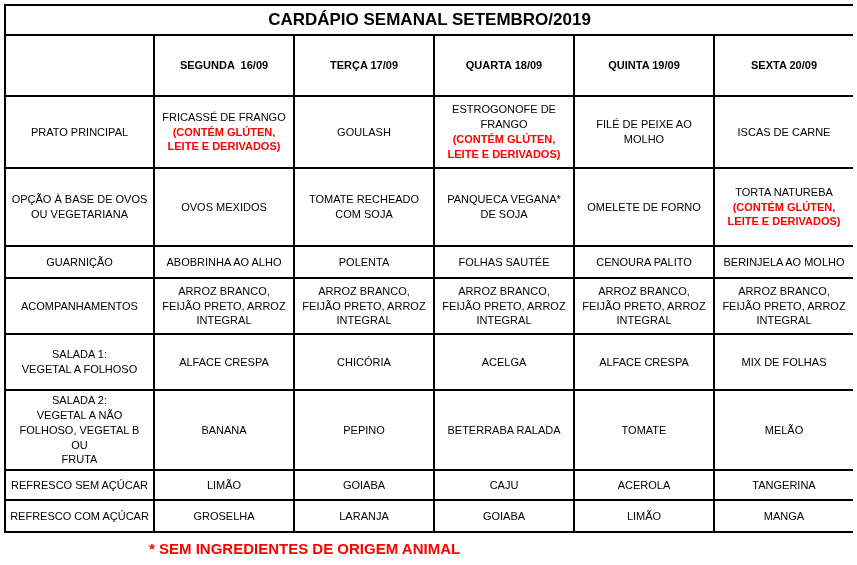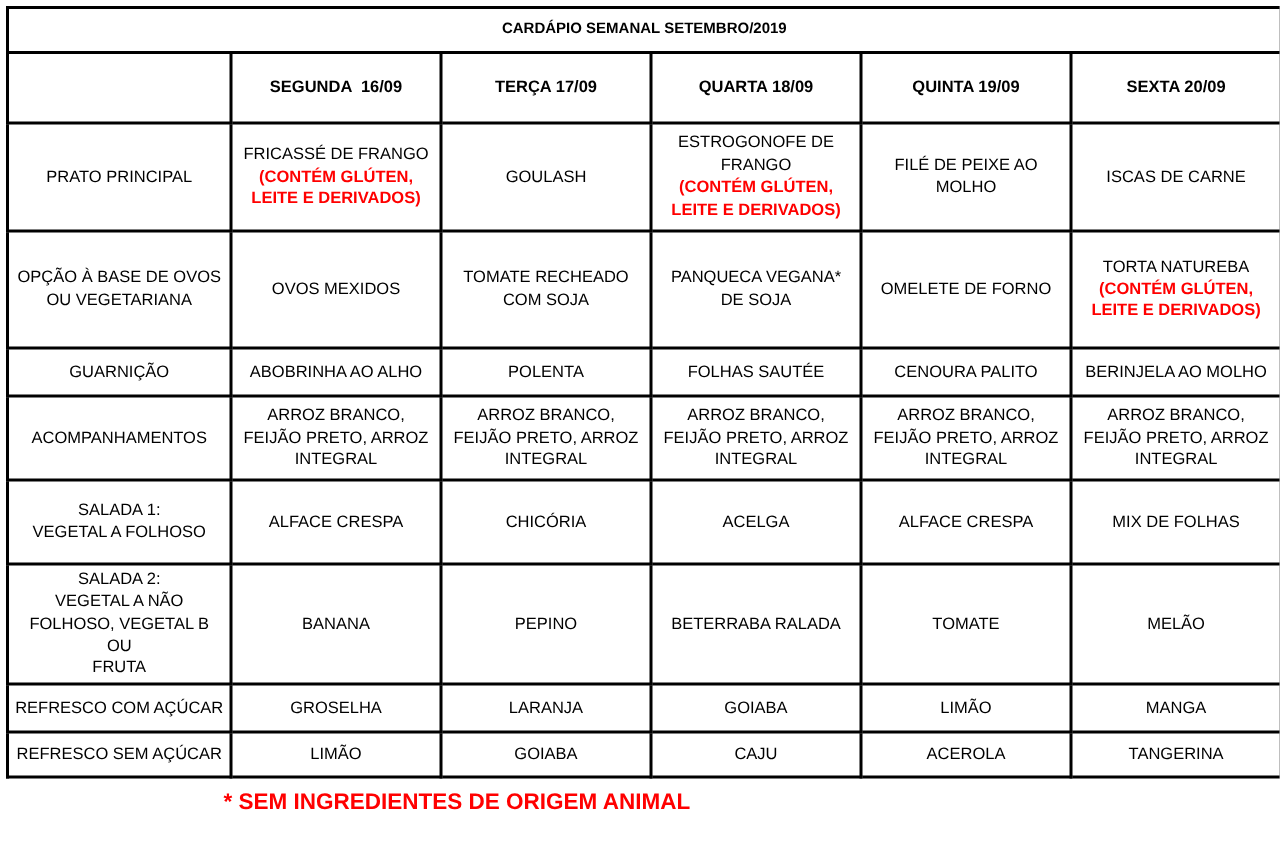--- a/index.html
+++ b/index.html
@@ -19,21 +19,21 @@
     border: 2px solid #000000;
     text-align: center;
     vertical-align: middle;
     padding: 2px 4px;
     font-size: 11px;
     line-height: 1.35;
     overflow: hidden;
   }
   th.title {
     font-weight: bold;
-    font-size: 10px;
+    font-size: 17px;
   }
   th.day {
     font-weight: bold;
     white-space: pre-wrap;
   }
   td.label {
     font-weight: normal;
     white-space: pre-line;
   }
   td.item { font-weight: normal; }
@@ -59,21 +59,21 @@
     <col style="width:140px">
     <col style="width:140px">
     <col style="width:140px">
     <col style="width:140px">
     <col style="width:140px">
   </colgroup>
   <thead>
     <tr style="height:30px">
       <th class="title" colspan="6">CARDÁPIO SEMANAL SETEMBRO/2019</th>
     </tr>
-    <tr style="height:47px">
+    <tr style="height:61px">
       <th class="corner"></th>
       <th class="day">SEGUNDA  16/09</th>
       <th class="day">TERÇA 17/09</th>
       <th class="day">QUARTA 18/09</th>
       <th class="day">QUINTA 19/09</th>
       <th class="day">SEXTA 20/09</th>
     </tr>
   </thead>
   <tbody>
 
@@ -192,54 +192,54 @@
         <span class="dish">BETERRABA RALADA</span>
       </td>
       <td class="item">
         <span class="dish">TOMATE</span>
       </td>
       <td class="item">
         <span class="dish">MELÃO</span>
       </td>
     </tr>
 
+    <tr style="height:30px">
+      <td class="label">REFRESCO SEM AÇÚCAR</td>
+      <td class="item">
+        <span class="dish">LIMÃO</span>
+      </td>
+      <td class="item">
+        <span class="dish">GOIABA</span>
+      </td>
+      <td class="item">
+        <span class="dish">CAJU</span>
+      </td>
+      <td class="item">
+        <span class="dish">ACEROLA</span>
+      </td>
+      <td class="item">
+        <span class="dish">TANGERINA</span>
+      </td>
+    </tr>
+
     <tr style="height:32px">
       <td class="label">REFRESCO COM AÇÚCAR</td>
       <td class="item">
         <span class="dish">GROSELHA</span>
       </td>
       <td class="item">
         <span class="dish">LARANJA</span>
       </td>
       <td class="item">
         <span class="dish">GOIABA</span>
       </td>
       <td class="item">
         <span class="dish">LIMÃO</span>
       </td>
       <td class="item">
         <span class="dish">MANGA</span>
       </td>
     </tr>
 
-    <tr style="height:30px">
-      <td class="label">REFRESCO SEM AÇÚCAR</td>
-      <td class="item">
-        <span class="dish">LIMÃO</span>
-      </td>
-      <td class="item">
-        <span class="dish">GOIABA</span>
-      </td>
-      <td class="item">
-        <span class="dish">CAJU</span>
-      </td>
-      <td class="item">
-        <span class="dish">ACEROLA</span>
-      </td>
-      <td class="item">
-        <span class="dish">TANGERINA</span>
-      </td>
-    </tr>
-
   </tbody>
 </table>
 
 <div class="footnote">* SEM INGREDIENTES DE ORIGEM ANIMAL</div>
 
 </body></html>

